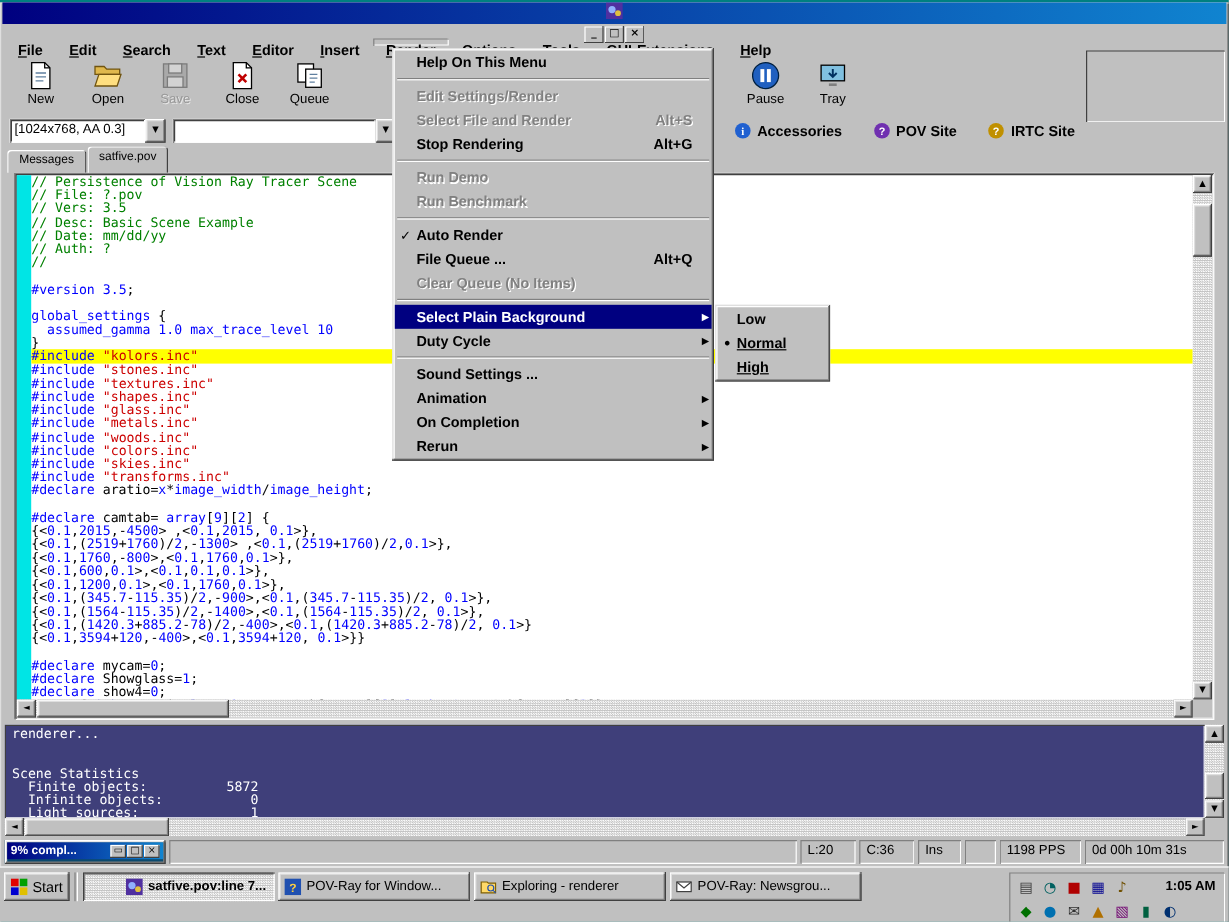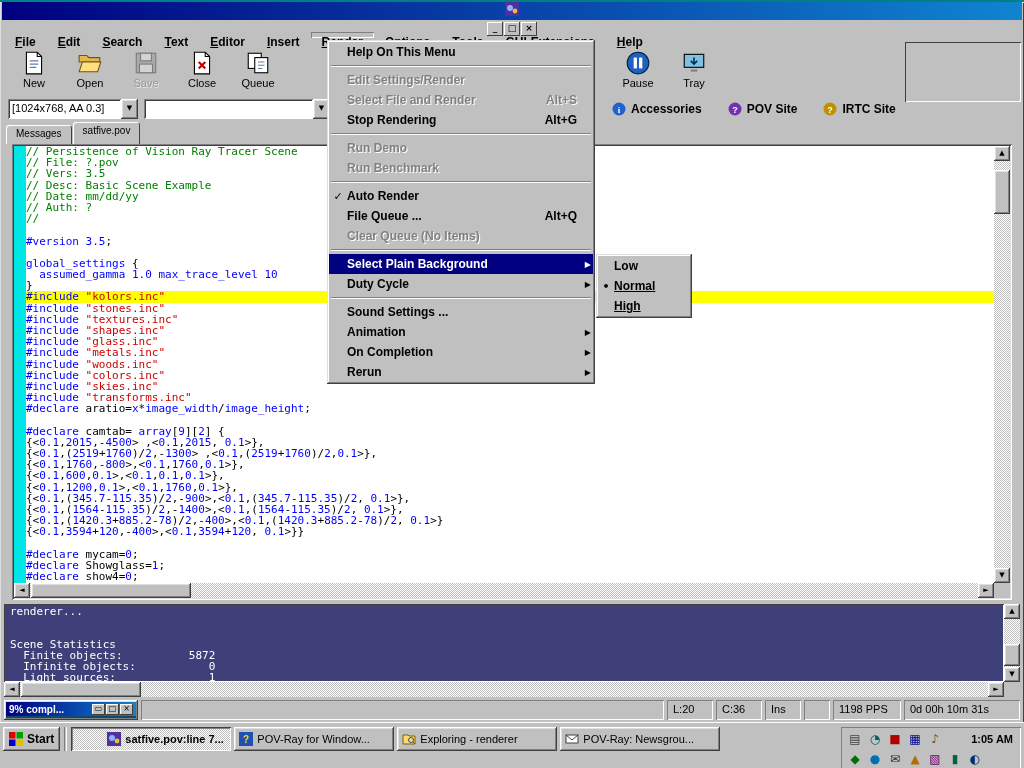--- a/index.html
+++ b/index.html
@@ -113,21 +113,21 @@
     font-size:8px;line-height:10px;text-align:center;font-family:"DejaVu Sans",sans-serif;}
   .status-panel{height:20px;box-shadow:inset 1px 1px 0 #808080,inset -1px -1px 0 #fff;
     padding:3px 6px;font-size:11px;white-space:nowrap;overflow:hidden;}
   .status-panel.spacer{flex:1;}
 
   
   .taskbar{height:52px;background:#c0c0c0;border-top:1px solid #fff;display:flex;align-items:flex-start;
     padding:4px 3px 0 3px;position:relative;}
   .startbtn{height:24px;display:flex;align-items:center;gap:4px;padding:0 6px;background:#c0c0c0;
     box-shadow:inset -1px -1px 0 #404040,inset 1px 1px 0 #fff,inset -2px -2px 0 #808080,inset 2px 2px 0 #dfdfdf;
-    font-weight:bold;font-size:12px;}
+    font-weight:normal;font-size:12px;}
   .tb-divider{width:3px;height:24px;border-left:1px solid #808080;border-right:1px solid #fff;margin:0 4px;}
   .task{width:160px;height:24px;display:flex;align-items:center;gap:4px;padding:0 5px;margin-right:3px;background:#c0c0c0;
     box-shadow:inset -1px -1px 0 #404040,inset 1px 1px 0 #fff,inset -2px -2px 0 #808080,inset 2px 2px 0 #dfdfdf;
     font-size:11px;white-space:nowrap;overflow:hidden;}
   .task.active{font-weight:bold;background:repeating-conic-gradient(#fff 0% 25%, #c0c0c0 0% 50%) 0 0/2px 2px;
     box-shadow:inset 1px 1px 0 #404040,inset -1px -1px 0 #fff,inset 2px 2px 0 #808080;padding-left:36px;}
   .task-label{overflow:hidden;text-overflow:clip;}
   .tray{margin-left:auto;height:44px;box-shadow:inset 1px 1px 0 #808080,inset -1px -1px 0 #fff;
     padding:3px 6px;display:flex;flex-direction:column;justify-content:space-between;min-width:180px;}
   .tray-row{display:flex;align-items:center;gap:4px;height:18px;}

